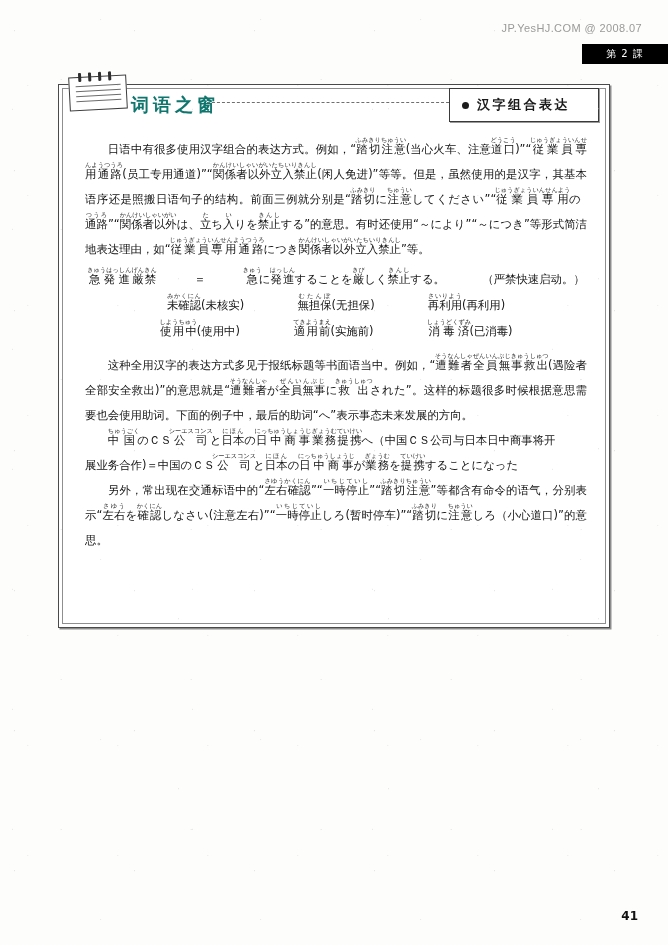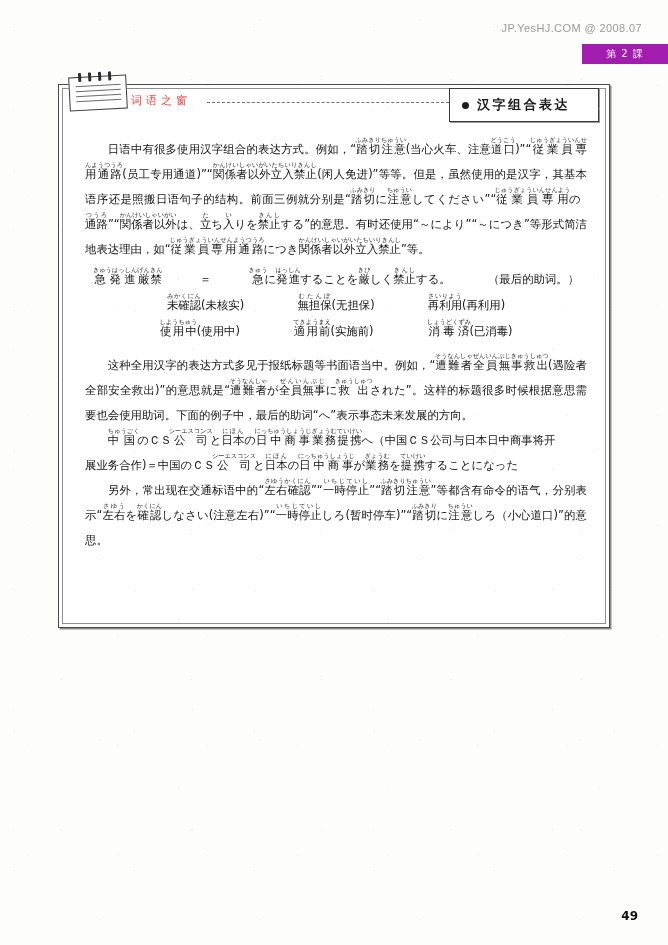--- a/index.html
+++ b/index.html
@@ -43,21 +43,21 @@
     letter-spacing: .4px;
     color: #9a9a9a;
     font-family: "Liberation Sans", sans-serif;
   }
   .lesson-tab {
     position: absolute;
     top: 44px;
     right: 0;
     width: 86px;
     height: 20px;
-    background: #a21caf;
+    background: #000000;
     color: #fff;
     font-size: 10px;
     display: flex;
     align-items: center;
     justify-content: center;
     letter-spacing: 1px;
   }
   
   .frame {
     position: absolute;
@@ -109,24 +109,24 @@
     top: -4px;
     width: 3px;
     height: 9px;
     background: #2f2f2f;
     border-radius: 1px;
   }
   .section-title {
     position: absolute;
     left: 72px;
     top: 8px;
-    font-size: 11px;
-    font-weight: normal;
+    font-size: 18px;
+    font-weight: bold;
     letter-spacing: 4px;
-    color: #ef4444;
+    color: #0f766e;
   }
   .dashline {
     position: absolute;
     left: 148px;
     right: 150px;
     top: 17px;
     border-top: 1px dashed #6f6f6f;
     height: 0;
   }
   .topic-plate {
@@ -252,21 +252,21 @@
 
 
       <div class="examples">
         <div class="ex-line">
           <span class="cell"><ruby>急発進<rt>きゅうはっしん</rt></ruby><ruby>厳禁<rt>げんきん</rt></ruby></span>
           <span class="sp-md"></span>
           <span class="cell">＝</span>
           <span class="sp-md"></span>
           <span class="cell"><ruby>急<rt>きゅう</rt></ruby>に<ruby>発進<rt>はっしん</rt></ruby>することを<ruby>厳<rt>きび</rt></ruby>しく<ruby>禁止<rt>きんし</rt></ruby>する。</span>
           <span class="sp-md"></span>
-          <span class="cell">（最后的助词。）</span>
+          <span class="cell">（严禁快速启动。）</span>
         </div>
 
         <div class="ex-line">
           <span class="cell"><ruby>未確認<rt>みかくにん</rt></ruby>(未核实)</span>
           <span class="sp-lg"></span>
           <span class="cell"><ruby>無担保<rt>むたんぽ</rt></ruby>(无担保)</span>
           <span class="sp-lg"></span>
           <span class="cell"><ruby>再利用<rt>さいりよう</rt></ruby>(再利用)</span>
         </div>
 
@@ -292,15 +292,15 @@
         展业务合作)＝中国のＣＳ<ruby>公司<rt>シーエスコンス</rt></ruby>と<ruby>日本<rt>にほん</rt></ruby>の<ruby>日中商事<rt>にっちゅうしょうじ</rt></ruby>が<ruby>業務<rt>ぎょうむ</rt></ruby>を<ruby>提携<rt>ていけい</rt></ruby>することになった
       </p>
 
       <p class="para">
         另外，常出现在交通标语中的“<ruby>左右確認<rt>さゆうかくにん</rt></ruby>”“<ruby>一時停止<rt>いちじていし</rt></ruby>”“<ruby>踏切注意<rt>ふみきりちゅうい</rt></ruby>”等都含有命令的语气，分别表示“<ruby>左右<rt>さゆう</rt></ruby>を<ruby>確認<rt>かくにん</rt></ruby>しなさい(注意左右)”“<ruby>一時停止<rt>いちじていし</rt></ruby>しろ(暂时停车)”“<ruby>踏切<rt>ふみきり</rt></ruby>に<ruby>注意<rt>ちゅうい</rt></ruby>しろ（小心道口)”的意思。
       </p>
 
     </div>
   </div>
 
-  <div class="footer-page">49</div>
+  <div class="footer-page">41</div>
   <div class="speckle"></div>
 </div>
 
 </body></html>

